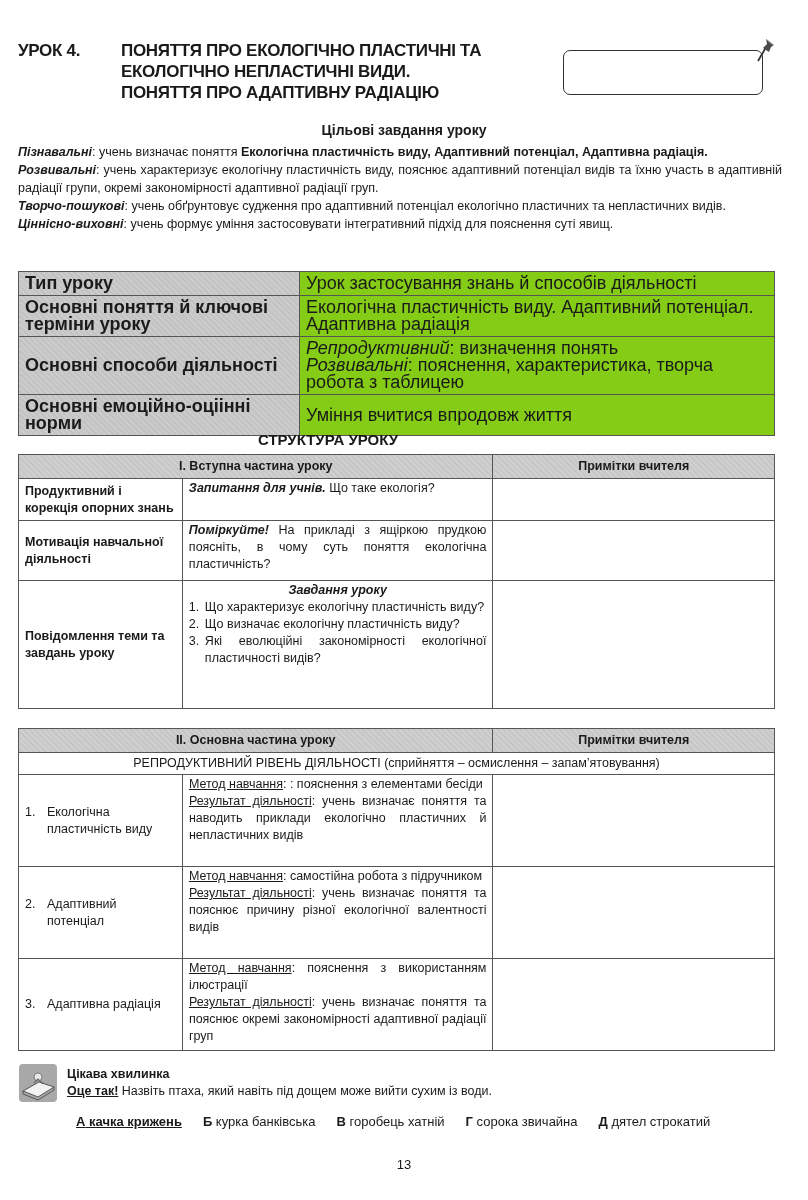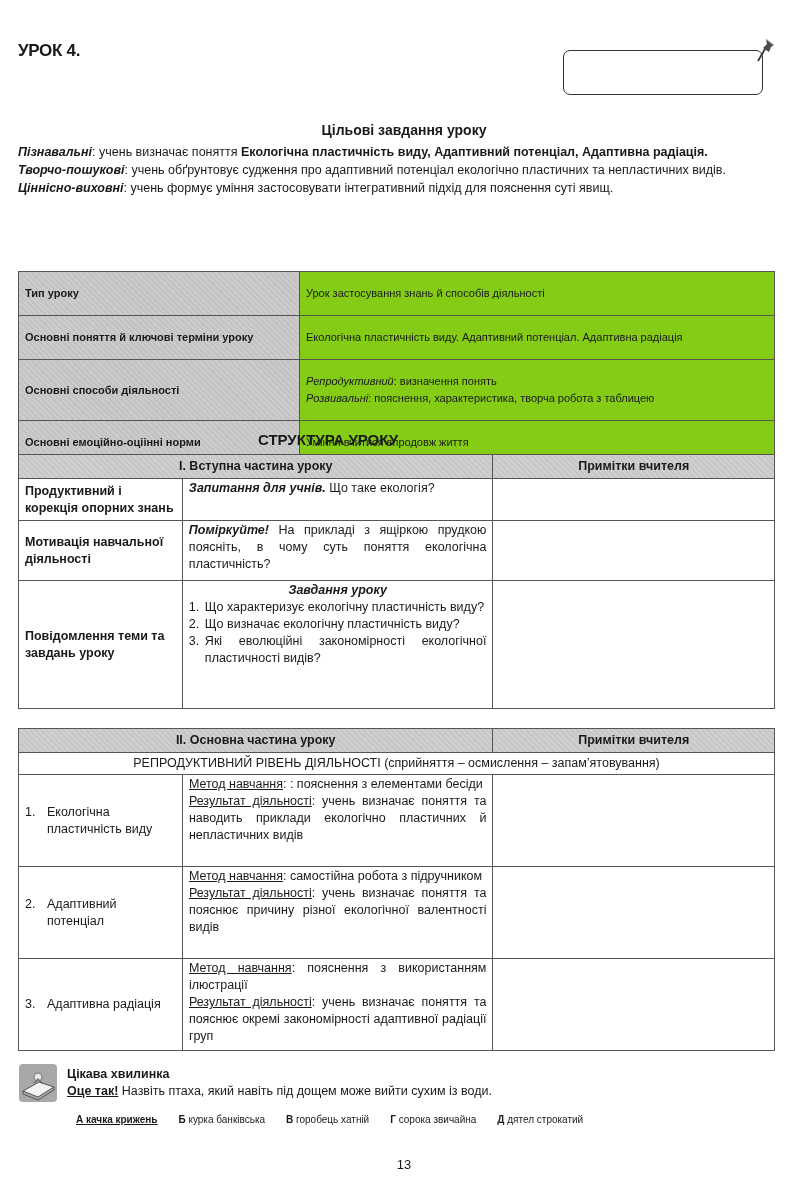--- a/index.html
+++ b/index.html
@@ -34,21 +34,21 @@
     .goals p { margin: 0; text-align: justify; }
     .goals .lbl { font-weight: bold; font-style: italic; }
     .goals b { font-weight: bold; }
 
     
     table { border-collapse: collapse; }
     .info-table {
       position: absolute; left: 18px; top: 271px; width: 757px;
       border: 1.5px solid #333;
     }
-    .info-table td { border: 1px solid #555; padding: 13px 6px; vertical-align: middle; font-size: 11px; line-height: 17px; }
+    .info-table td { border: 1px solid #555; padding: 3px 6px; vertical-align: middle; font-size: 18px; line-height: 17px; }
     .info-table td.k {
       width: 281px; font-weight: bold;
       background: #c9c9c9;
       background-image: repeating-linear-gradient(45deg, rgba(255,255,255,0.08) 0 2px, rgba(0,0,0,0.04) 2px 4px);
     }
     .info-table td.v { background: #84cc16; }
     .info-table i { font-style: italic; }
 
     
     .struct-title {
@@ -81,47 +81,55 @@
     .struct-table .num-item { display: flex; }
     .struct-table .num-item .n { width: 22px; flex: none; }
     .struct-table .u { text-decoration: underline; }
     .struct-table td.sub { vertical-align: middle; }
 
     
     .fun-icon { position: absolute; left: 18px; top: 1063px; width: 40px; height: 40px; }
     .fun-block { position: absolute; left: 67px; top: 1066px; width: 700px; font-size: 12.5px; line-height: 17px; }
     .fun-title { font-weight: bold; }
     .fun-q .u { text-decoration: underline; font-weight: bold; }
-    .answers { position: absolute; left: 76px; top: 1113px; display: flex; gap: 0; font-size: 10px; }
+    .answers { position: absolute; left: 76px; top: 1113px; display: flex; gap: 0; font-size: 13px; }
     .answers .ans { margin-right: 21px; white-space: nowrap; }
     .answers .ans .letter { font-weight: bold; }
     .answers .ans.correct { font-weight: bold; text-decoration: underline; }
     .page-number { position: absolute; left: 0; top: 1156px; width: 808px; text-align: center; font-size: 13px; }
   </style>
 </head>
 <body>
 
 <div class="page">
 
   <div class="lesson-header">
     <div class="row">
       <div class="lesson-num">УРОК 4.</div>
+      <div class="lesson-title">
+        <div>ПОНЯТТЯ ПРО ЕКОЛОГІЧНО ПЛАСТИЧНІ ТА</div>
+        <div>ЕКОЛОГІЧНО НЕПЛАСТИЧНІ ВИДИ.</div>
+        <div>ПОНЯТТЯ ПРО АДАПТИВНУ РАДІАЦІЮ</div>
+      </div>
     </div>
   </div>
   <div class="note-box"></div>
   <svg class="pin" viewBox="0 0 24 28">
     <path d="M13 2 L21 8 L18 10 L16 15 L10 11 L14 7 Z" fill="#4a4a4a"></path>
     <path d="M12 12 L5 24" stroke="#333" stroke-width="1.8"></path>
     <path d="M14 3 L20 8" stroke="#999" stroke-width="1"></path>
   </svg>
 
   <div class="goals-title">Цільові завдання уроку</div>
   <div class="goals">
     <p>
       <span class="lbl">Пізнавальні</span><span>: учень визначає поняття </span><b>Екологічна пластичність виду, Адаптивний потенціал, Адаптивна радіація</b><b>.</b>
+    </p>
+    <p>
+      <span class="lbl">Розвивальні</span><span>: учень характеризує екологічну пластичність виду, пояснює адаптивний потенціал видів та їхню участь в адаптивній радіації групи, окремі закономірності адаптивної радіації груп.</span>
     </p>
     <p>
       <span class="lbl">Творчо-пошукові</span><span>: учень обґрунтовує судження про адаптивний потенціал екологічно пластичних та непластичних видів.</span>
     </p>
     <p>
       <span class="lbl">Ціннісно-виховні</span><span>: учень формує уміння застосовувати інтегративний підхід для пояснення суті явищ.</span>
     </p>
   </div>
 
   <table class="info-table">

